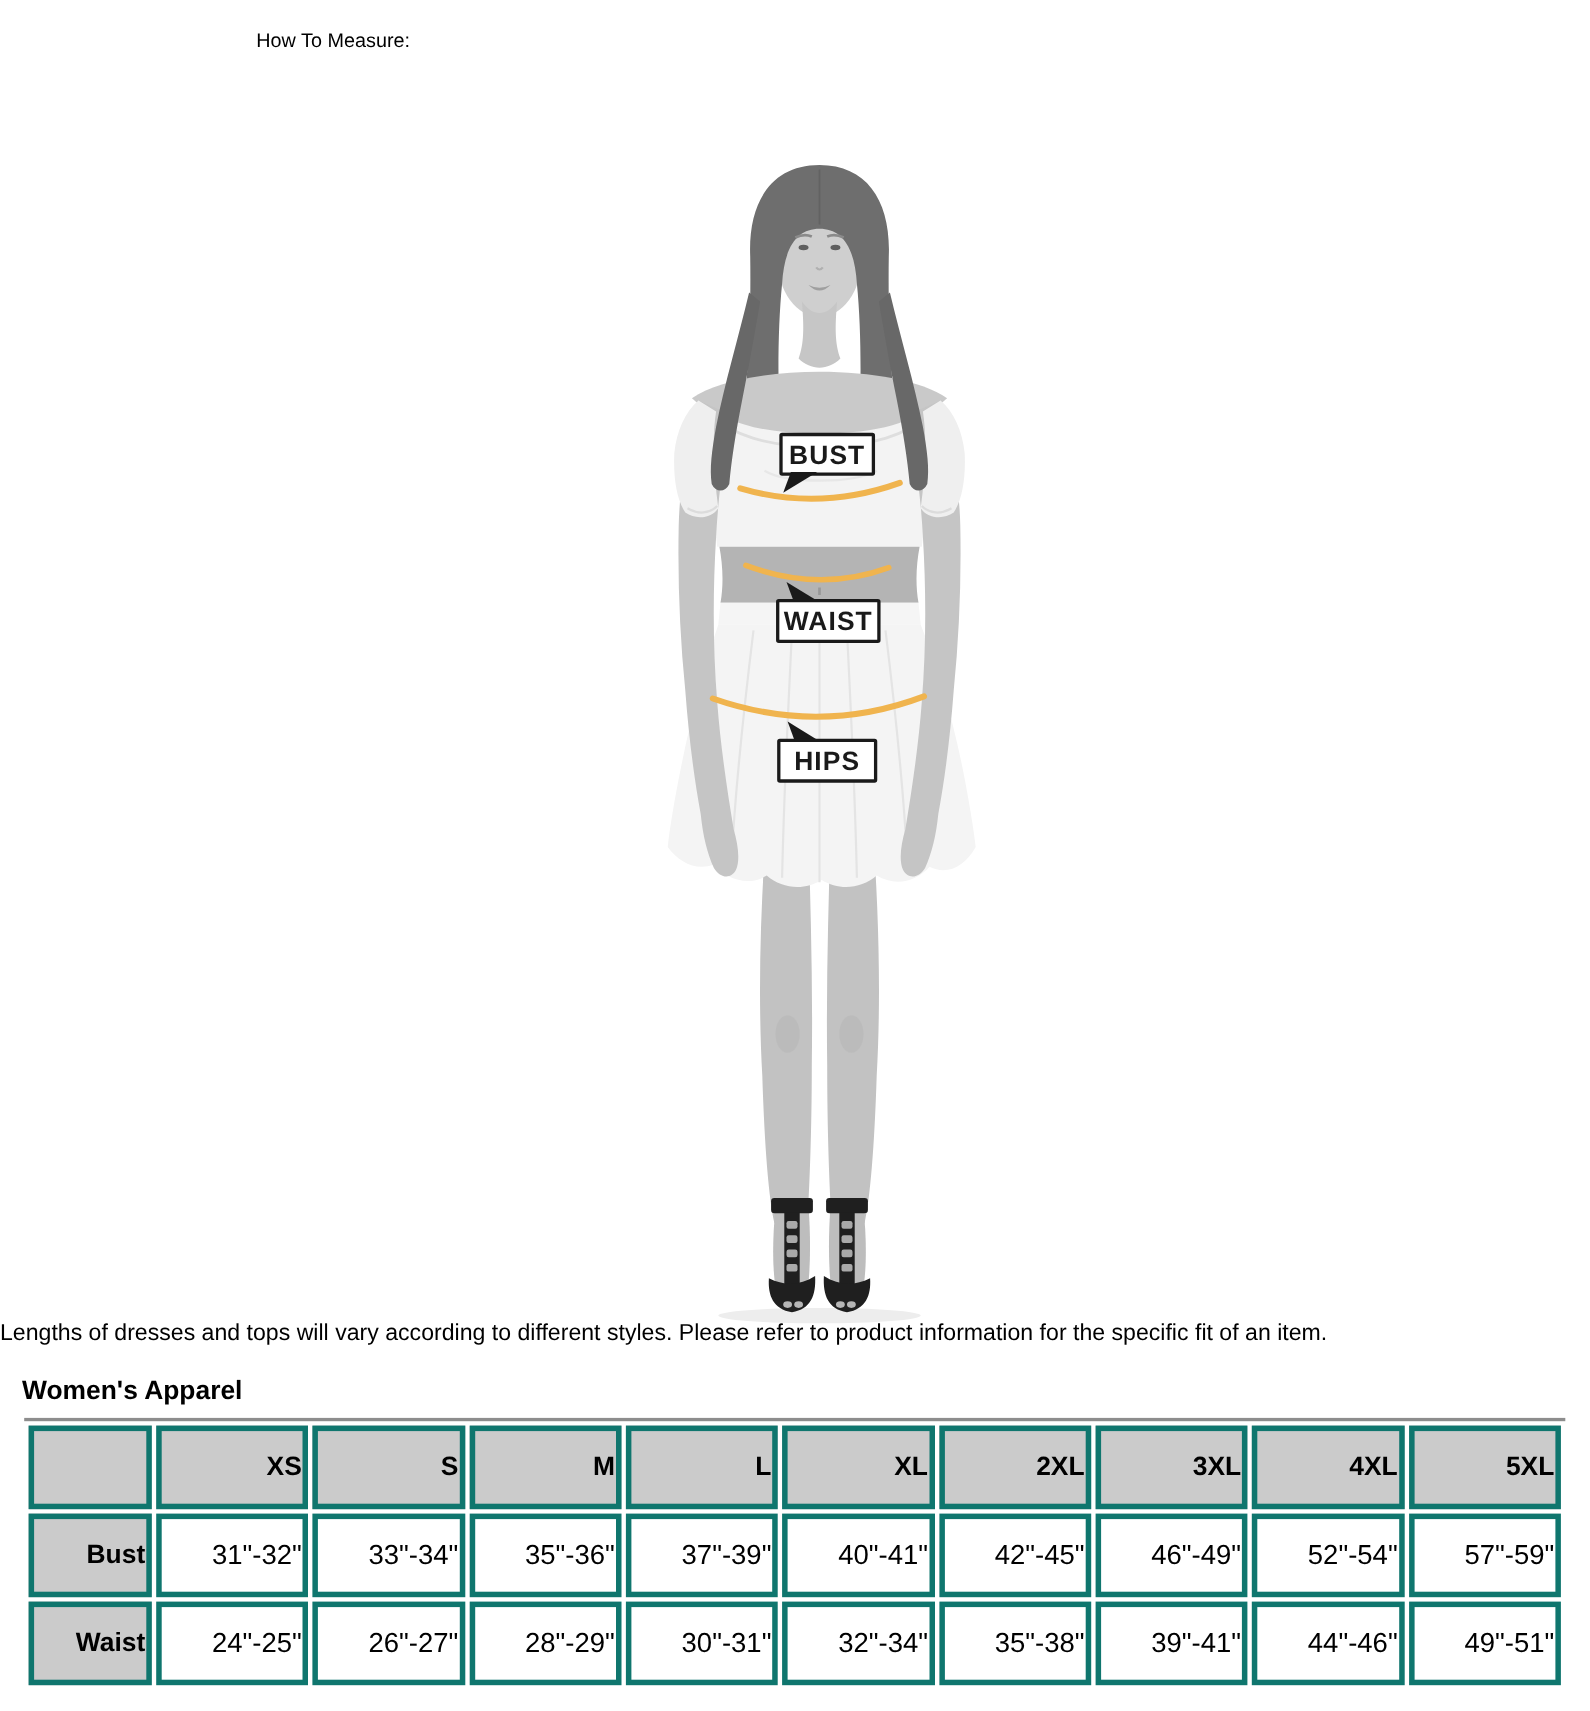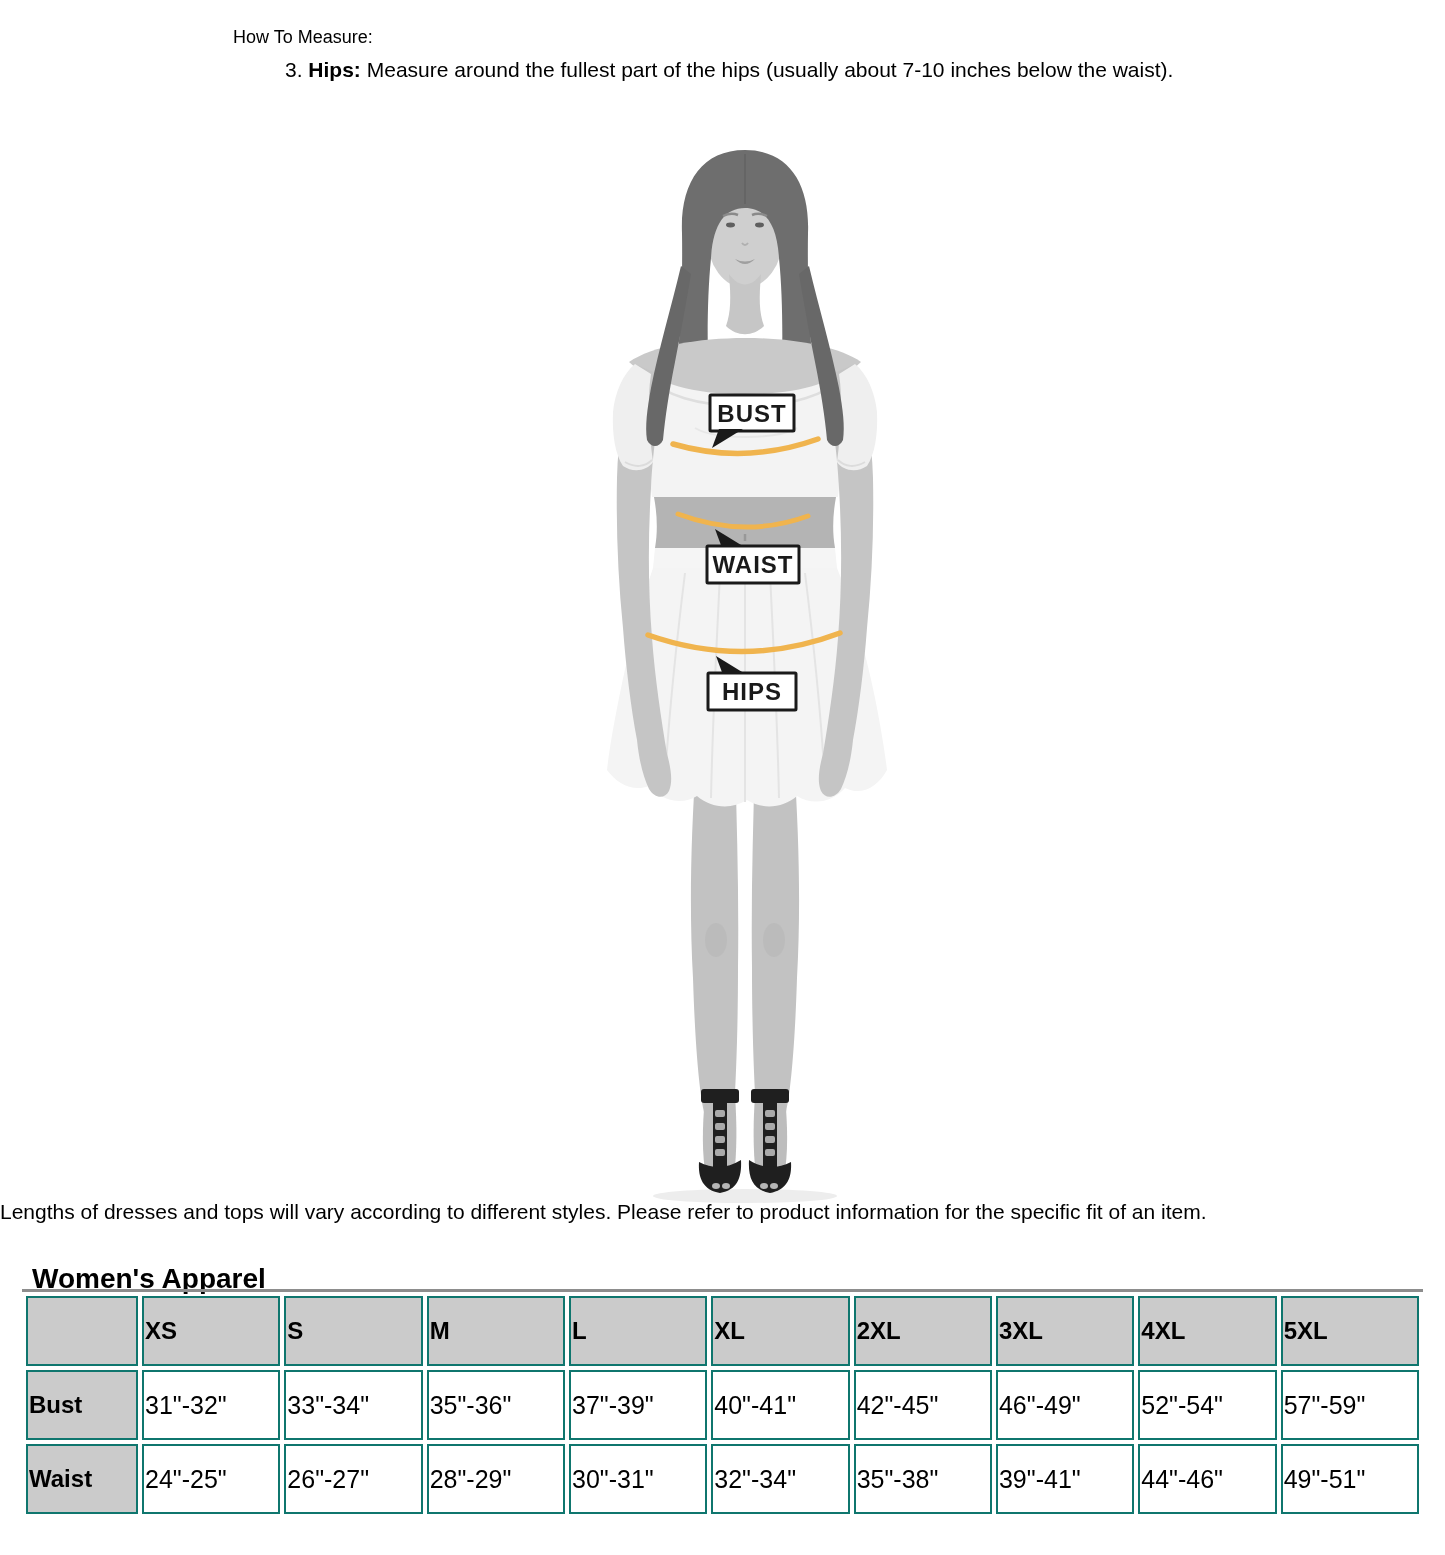--- a/index.html
+++ b/index.html
@@ -18,49 +18,48 @@
   .instructions li{white-space:nowrap;}
   .instructions .term{font-weight:700;}
   .figure-wrap{
     position:absolute;left:585px;top:148px;width:320px;height:1060px;
   }
   .fit-note{
     position:absolute;left:0;top:1200px;width:1445px;margin:0;
     text-align:left;font-size:21px;
   }
   .table-title{
-    position:absolute;left:20px;top:1251px;margin:12px;
-    font-size:28px;font-weight:700;
+    position:absolute;left:20px;top:1251px;margin:0;
+    font-size:24px;font-weight:700;
   }
   .table-wrap{
     position:absolute;left:22px;top:1289px;width:1401px;
     border-top:3px solid #8d8d8d;
   }
   table.size-table{
     width:100%;table-layout:fixed;
     border-collapse:separate;border-spacing:4px;
   }
   .size-table th,.size-table td{
-    border:2px solid #0f766e;text-align:left;vertical-align:middle;
+    border:5px solid #0f766e;text-align:right;vertical-align:middle;
     height:64px;overflow:hidden;
   }
   .size-table th{background:#cbcbcb;font-size:24px;font-weight:700;}
   .size-table td{background:#ffffff;font-size:25px;font-weight:400;}
   svg text.callout{
     font-family:"Liberation Sans",sans-serif;font-weight:700;
     font-size:24px;letter-spacing:1px;fill:#1a1a1a;
   }
 </style>
 </head>
 <body>
 
 <h2 class="page-title">How To Measure:</h2>
 
 <ol class="instructions">
-  <li><span>3.</span> <span class="term">Hips:</span> <span>Measure around the fullest part of the hips (usually about 7-10 inches below the waist).</span></li>
 </ol>
 
 <div class="figure-wrap">
   <svg width="320" height="1060" viewBox="0 0 320 1060">
 
     <ellipse cx="160" cy="1048" rx="92" ry="7" fill="#ededed"></ellipse>
 
     <ellipse cx="160" cy="88" rx="38" ry="52" fill="#cfcfcf"></ellipse>
 
     <path fill="#6e6e6e" d="M160,2 C116,2 95,36 97,85 C98,150 94,200 90,240 C100,252 116,254 124,246

